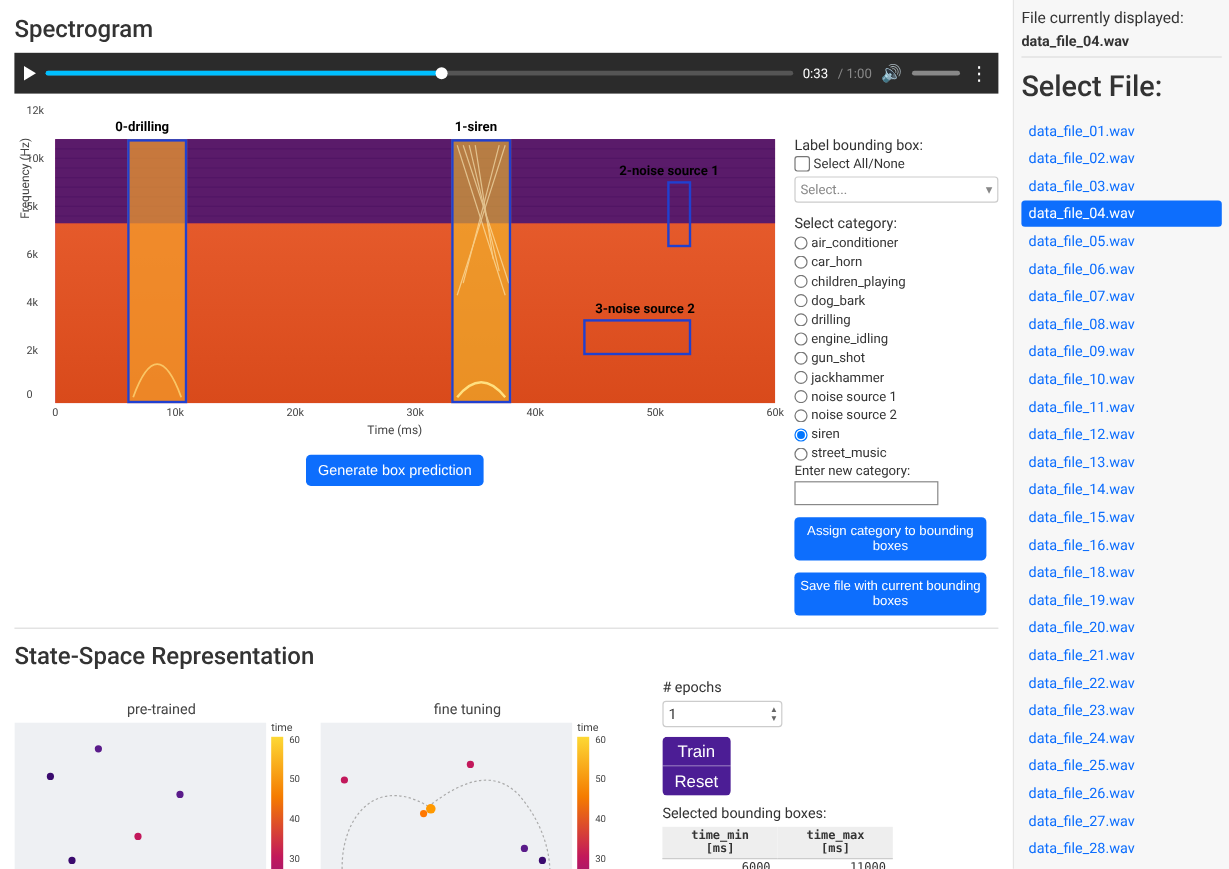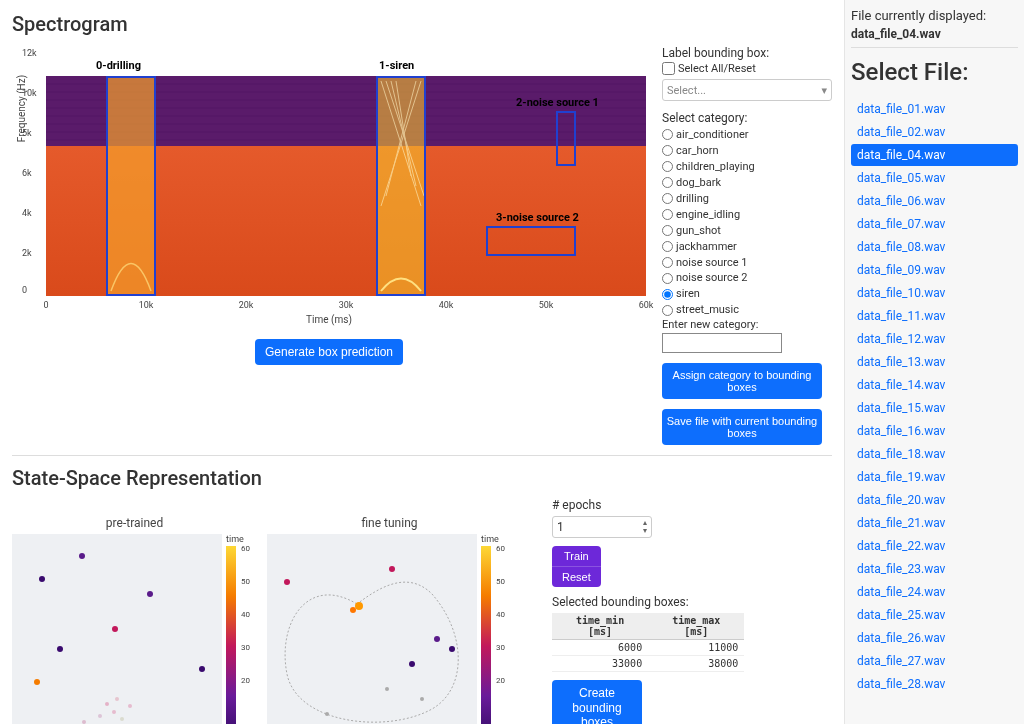--- a/index.html
+++ b/index.html
@@ -20,21 +20,21 @@
   .seek-fill { position: absolute; left: 0; top: 0; height: 100%; background: #00bfff; width: 53%; border-radius: 2px; }
   .seek-thumb { position: absolute; left: 53%; top: 50%; width: 10px; height: 10px; background: #fff; border-radius: 50%; transform: translate(-50%,-50%); }
   .time-cur { color: #fff; font-size: 11px; }
   .time-dur { color: #888; font-size: 11px; }
   .vol-icon { color:#fff; font-size:14px; }
   .vol-bar { width: 40px; height:4px; background:#888; border-radius:2px;}
   .vdots { color:#fff; font-size:16px; cursor:pointer;}
   
   .row { display:flex; gap: 16px; margin-top: 6px;}
   .spectro-col { flex: 1; }
-  .controls-col { width: 170px; font-size: 12px; }
+  .controls-col { width: 170px; font-size: 12px; margin-top: 28px; }
   .spectro-wrap { position: relative; margin-left: 34px; margin-top: 12px;}
   .ylab { position:absolute; left:-30px; top:50%; transform: rotate(-90deg) translateX(50%); transform-origin:left top; font-size:10px; color:#444;}
   .ytick { position:absolute; left:-24px; font-size:9px; color:#444; transform: translateY(-50%);}
   .xtick { position:absolute; bottom:-14px; font-size:9px; color:#444; transform: translateX(-50%);}
   .xlab { text-align:center; font-size:10px; color:#444; margin-top:18px;}
   svg.spec { display:block; }
   .bbox { position:absolute; border:2px solid #2040d0; }
   .bbox-label { position:absolute; font-size:11px; font-weight:bold; color:#000; white-space:nowrap;}
   .gen-box { text-align:center; margin-top: 14px;}
   .btn { background:#0d6efd; color:#fff; border:none; border-radius:4px; padding:6px 10px; font-size:12px; cursor:pointer; }
@@ -57,30 +57,42 @@
   .cbar-grad { width:10px; height:200px; background: linear-gradient(to top, #2a0a5e 0%, #6a1b9a 25%, #c2185b 50%, #f57c00 75%, #fdd835 100%); margin:2px 0;}
   .cbar-tick { font-size:8px; color:#444; position:absolute;}
   .ss-right { margin-left: 30px; width: 160px; font-size:12px;}
   .num-epochs { width:100px; height:22px; border:1px solid #ccc; border-radius:3px; display:flex; align-items:center; justify-content:space-between; padding:0 4px; margin:4px 0;}
   .spin { font-size:8px; color:#666; line-height:1;}
   .sel-bbox-label { margin-top:8px; font-size:12px;}
   table.bbox-tab { border-collapse:collapse; font-size:10px; margin-top:4px; font-family: monospace;}
   table.bbox-tab th { background:#eee; padding:2px 24px; font-weight:bold; border-bottom:1px solid #ccc;}
   table.bbox-tab td { padding:2px 6px; text-align:right; border-bottom:1px solid #eee;}
   .btn-stack { display:inline-flex; flex-direction:column; border-radius:4px; overflow:hidden; margin-top:4px;}
-  .btn-stack .b { background:#6d28d9; color:#fff; border:none; padding:4px 10px; font-size:11px; cursor:pointer; }
+  .btn-stack .b { background:#4c1d95; color:#fff; border:none; padding:4px 10px; font-size:14px; cursor:pointer; }
   .btn-stack .b + .b { border-top:1px solid rgba(255,255,255,0.2);}
   .btn-create { margin-top:8px; width:90px; white-space:normal; line-height:1.2; padding:6px 4px;}
 </style>
 </head>
 <body>
 
 <div class="main">
   <h2 class="section-title">Spectrogram</h2>
 
+  <div class="audio-bar">
+    <div class="play-btn"></div>
+    <div class="seek">
+      <div class="seek-fill"></div>
+      <div class="seek-thumb"></div>
+    </div>
+    <span class="time-cur">0:33</span>
+    <span class="time-dur">/ 1:00</span>
+    <span class="vol-icon">🔊</span>
+    <div class="vol-bar"></div>
+    <span class="vdots">⋮</span>
+  </div>
 
   <div class="row">
     <div class="spectro-col">
       <div class="spectro-wrap" style="width:600px;">
         <span class="ylab">Frequency (Hz)</span>
         <span class="ytick" style="bottom:-4px">0</span>
         <span class="ytick" style="bottom:33px">2k</span>
         <span class="ytick" style="bottom:73px">4k</span>
         <span class="ytick" style="bottom:113px">6k</span>
         <span class="ytick" style="bottom:153px">5k</span>
@@ -145,21 +157,21 @@
       <div class="xlab">Time (ms)</div>
       <div class="gen-box">
         <button class="btn">Generate box prediction</button>
       </div>
     </div>
 
     <div class="controls-col">
       <label>Label bounding box:</label>
       <div class="sel-all">
         <input type="checkbox" style="">
-        <span>Select All/Reset</span>
+        <span>Select All/None</span>
       </div>
       <div class="select-box">
         <span>Select...</span>
         <span>▾</span>
       </div>
 
       <div class="cat-label">Select category:</div>
       <div id="cat-radios">
           <div class="radio-row">
             <input type="radio" name="cat" style="">
@@ -322,20 +334,21 @@
 </div>
 
 <div class="sidebar">
   <div class="sidebar-label">File currently displayed:</div>
   <div class="sidebar-file">data_file_04.wav</div>
   <hr class="sidebar-hr">
   <h2 class="select-file">Select File:</h2>
   <div id="file-list">
       <a class="file-item">data_file_01.wav</a>
       <a class="file-item">data_file_02.wav</a>
+      <a class="file-item">data_file_03.wav</a>
       <a class="file-item active">data_file_04.wav</a>
       <a class="file-item">data_file_05.wav</a>
       <a class="file-item">data_file_06.wav</a>
       <a class="file-item">data_file_07.wav</a>
       <a class="file-item">data_file_08.wav</a>
       <a class="file-item">data_file_09.wav</a>
       <a class="file-item">data_file_10.wav</a>
       <a class="file-item">data_file_11.wav</a>
       <a class="file-item">data_file_12.wav</a>
       <a class="file-item">data_file_13.wav</a>

